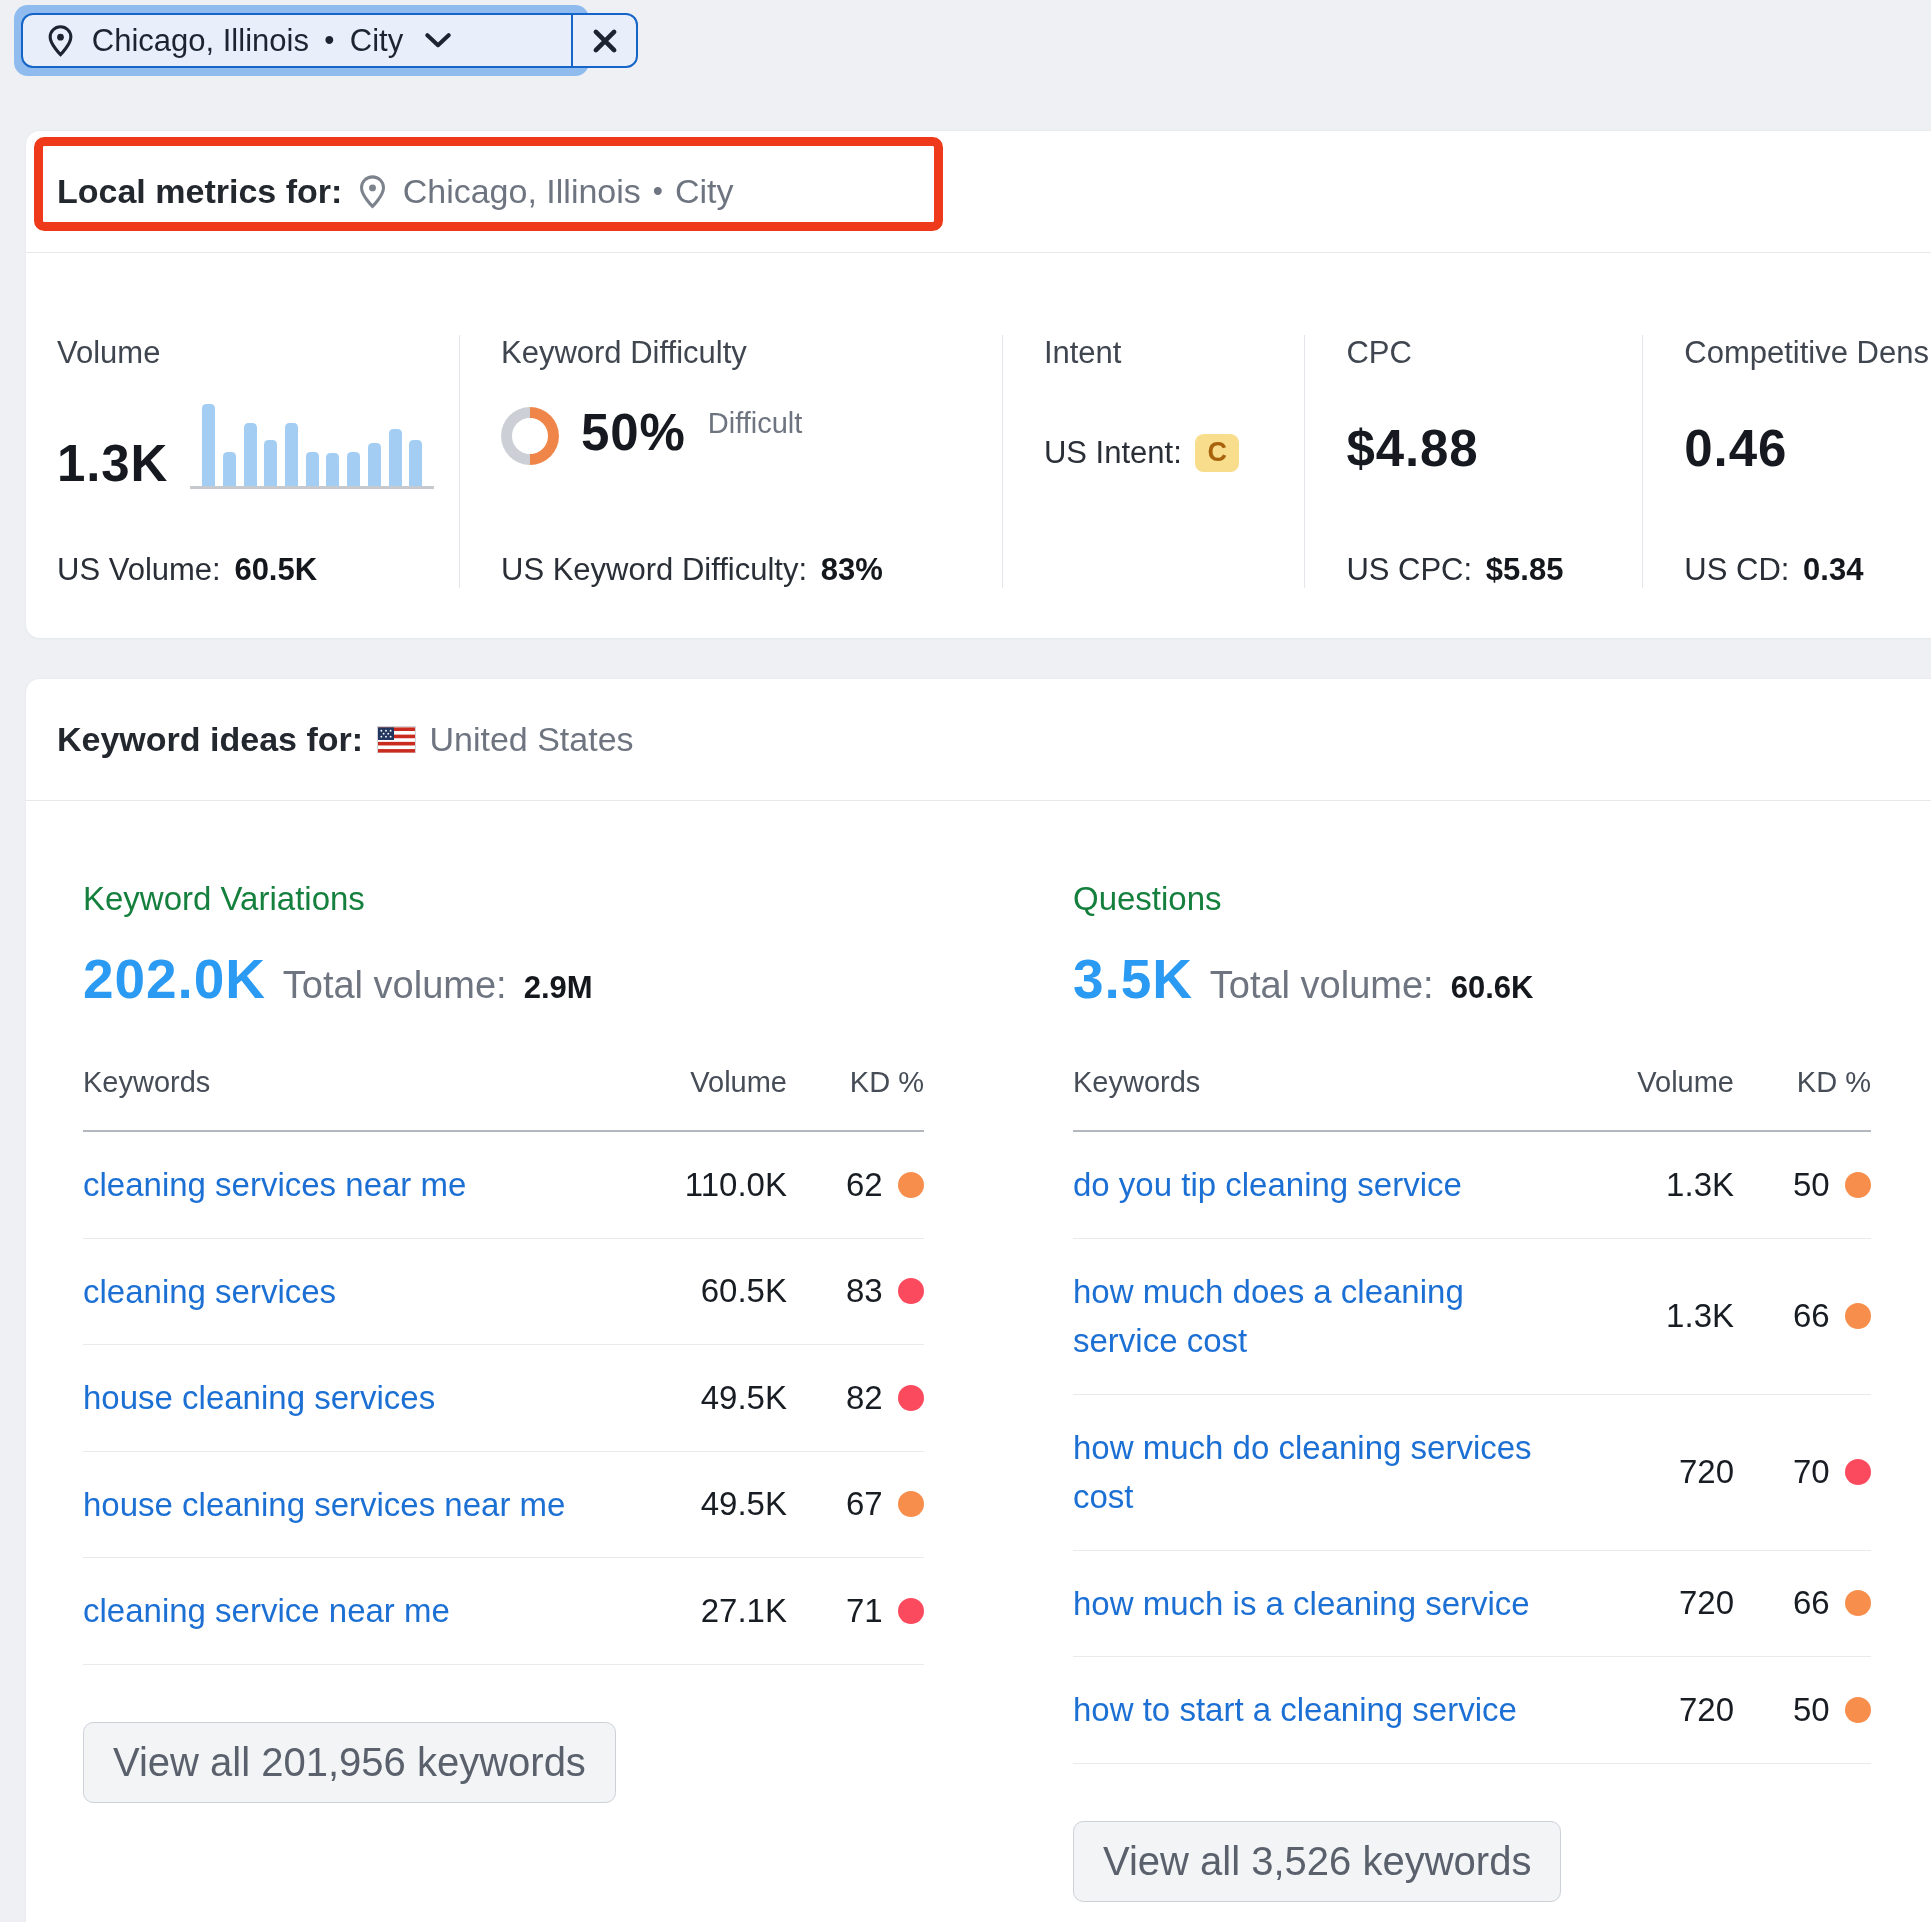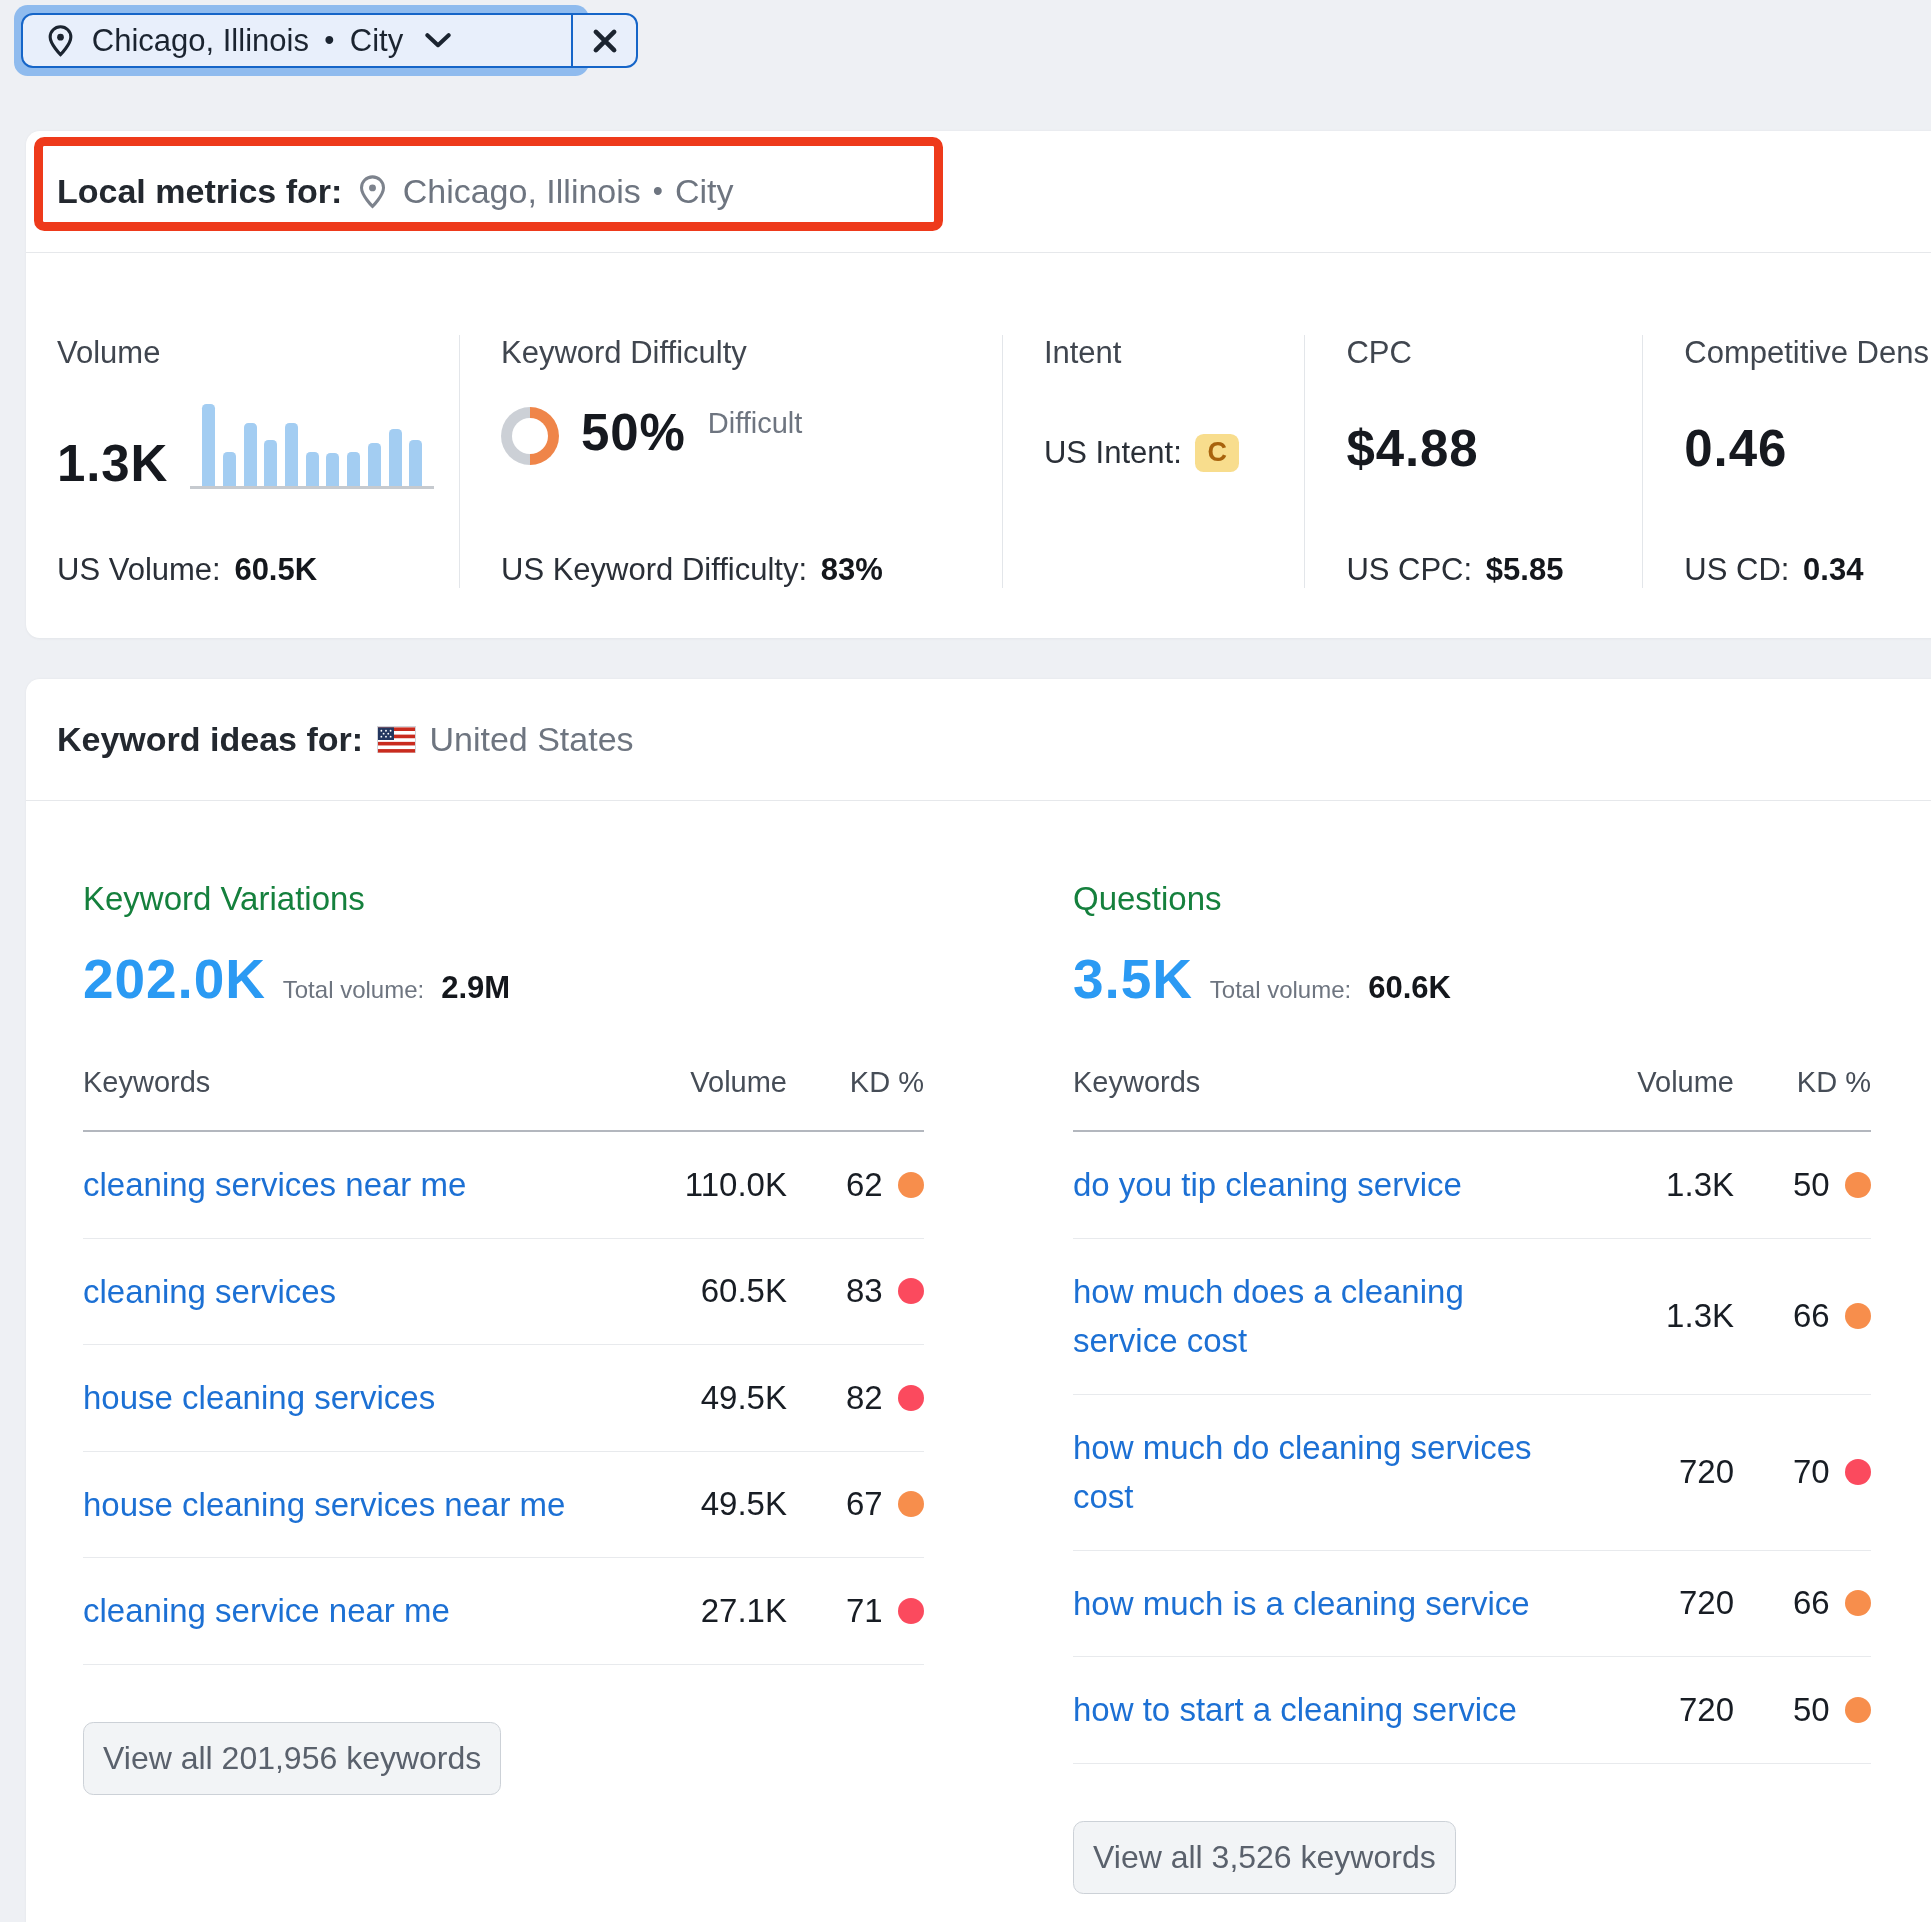--- a/index.html
+++ b/index.html
@@ -98,21 +98,21 @@
   }
 
   
   .ideas-flag { width:39px; height:27px; display:inline-block; border:0.9px solid #d0d3d8; }
   .ideas-cols { display:flex; padding:0 0 0 57px; }
   .ideas-col-left  { width:841px; }
   .ideas-col-right { width:798px; margin-left:149px; }
   .sec-title { font-size:33px; color:#15803d; margin-top:79px; }
   .sec-stat { display:flex; align-items:baseline; gap:17px; margin-top:29px; }
   .sec-count { font-size:55px; font-weight:bold; color:#2b9af3; letter-spacing:0.9px; }
-  .sec-total-label { font-size:24px; color:#6e7580; }
+  .sec-total-label { font-size:38px; color:#6e7580; }
   .sec-total { font-size:31px; font-weight:bold; color:#14171c; }
 
   table.kwt { width:100%; border-collapse:collapse; margin-top:55px; }
   table.kwt th {
     font-size:29px; font-weight:normal; color:#464d57; text-align:left;
     padding:0 0 31px 0; border-bottom:2.6px solid #b3b7be;
   }
   table.kwt th.num, table.kwt td.num { text-align:right; }
   table.kwt td { padding:28px 0; border-bottom:0.9px solid #e8eaed; vertical-align:middle; }
   td.kw a { color:#1c70d4; font-size:33px; text-decoration:none; line-height:1.5; cursor:pointer; }
@@ -121,21 +121,21 @@
   .kdflex { display:flex; align-items:center; justify-content:flex-end; gap:15.4px; }
   .dot { width:26px; height:26px; border-radius:50%; flex:none; }
   .dot--orange { background:#f78e4c; }
   .dot--red { background:#fb4a5e; }
   .kwt .volcell { width:150px; }
   .kwt td.kw { padding-right:43px; }
 
   .view-all-btn {
     display:inline-block; margin-top:57px;
     background:#f2f4f6; border:1.7px solid #ccd1d7; border-radius:10.3px;
-    color:#5a616c; font-size:32px; padding:17px 19px; cursor:pointer;
+    color:#5a616c; font-size:40px; padding:17px 29px; cursor:pointer;
     font-family:"Liberation Sans", sans-serif;
   }
 
   .icon { display:inline-flex; align-items:center; justify-content:center; }
 </style>
 </head>
 <body>
 
 <div class="chip-wrap">
   <div class="chip-halo"></div>

